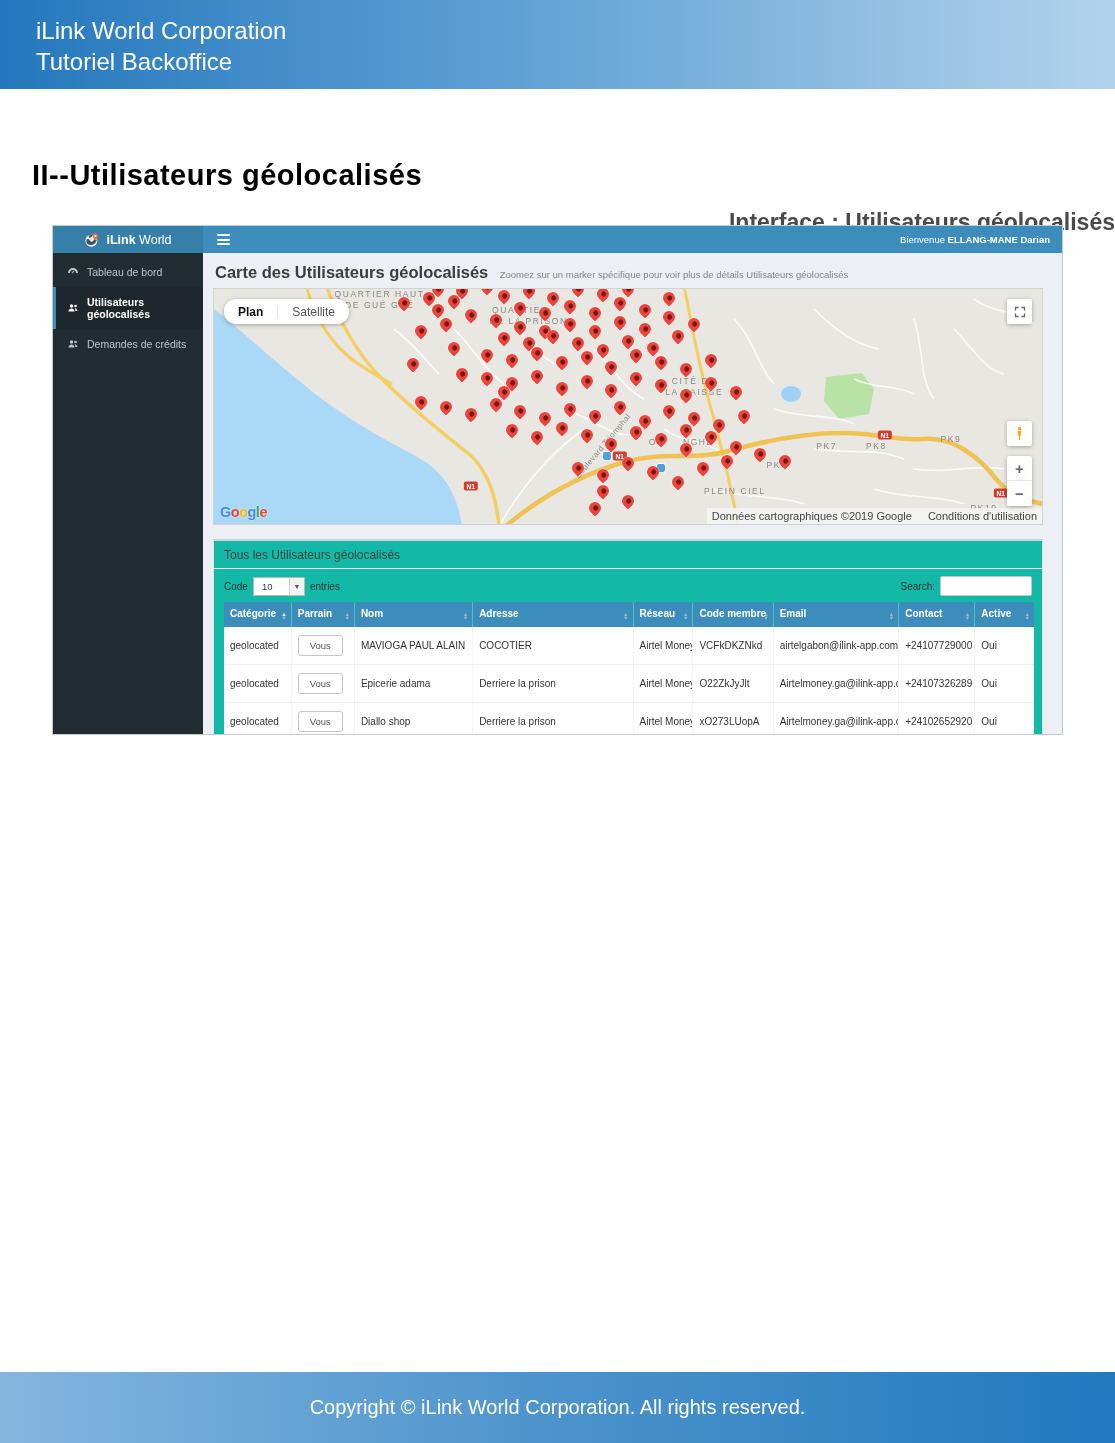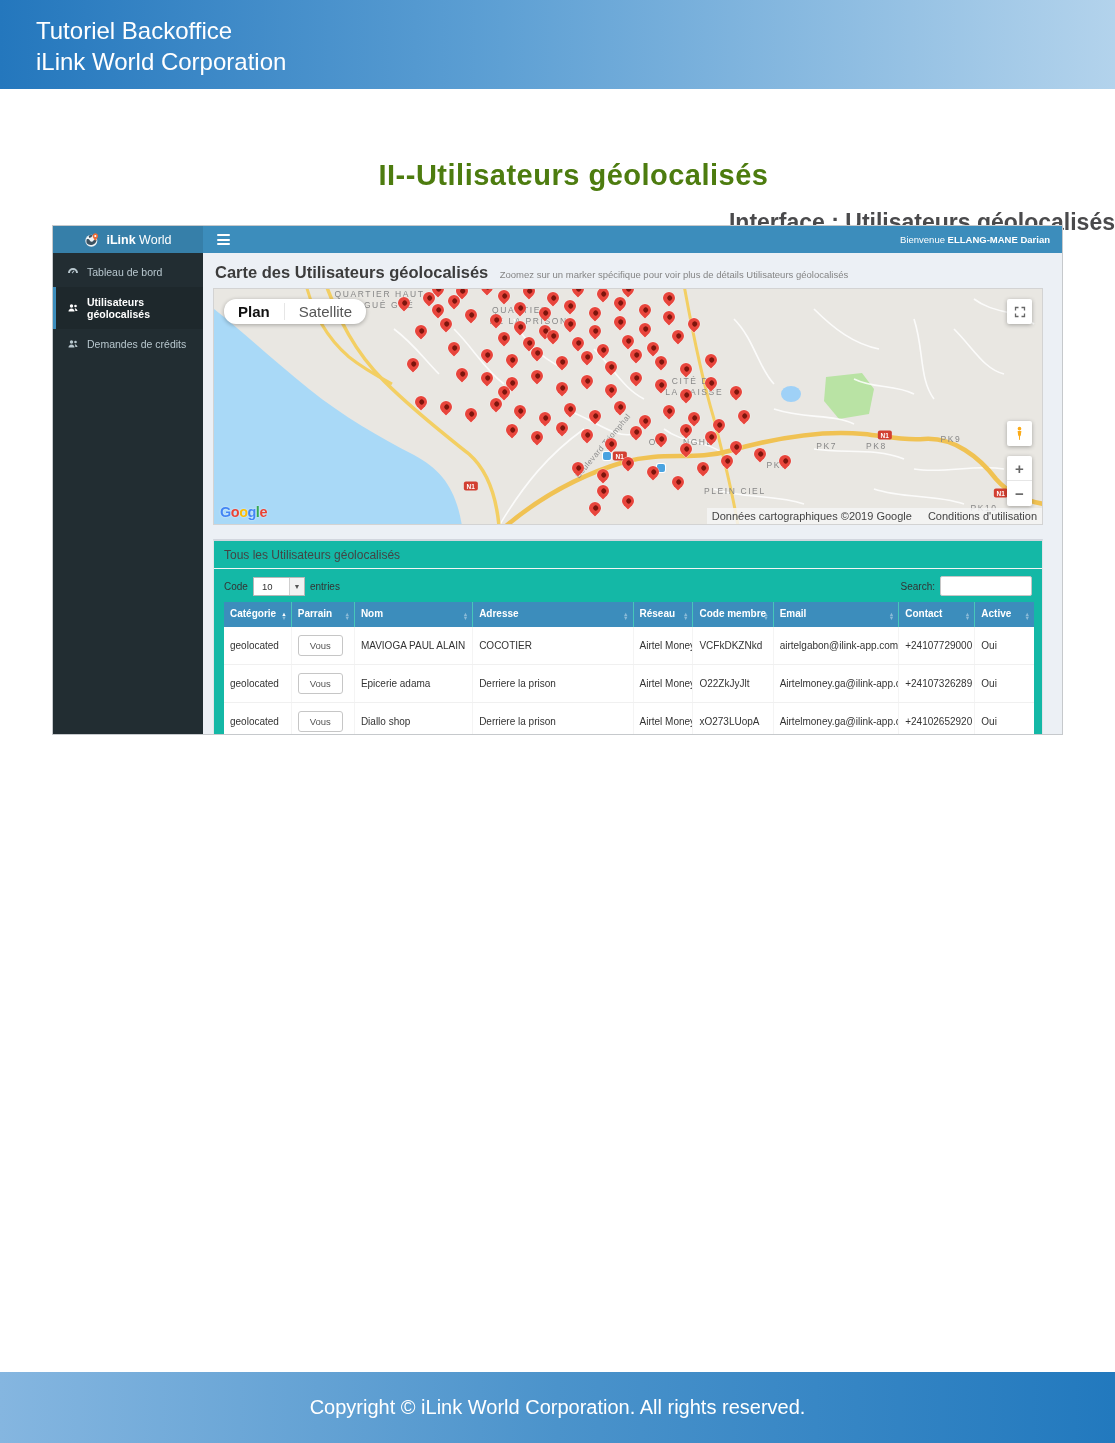--- a/index.html
+++ b/index.html
@@ -1,21 +1,21 @@
 <!DOCTYPE html>
 <html><head>
 <meta charset="utf-8">
 <style>
   * { margin:0; padding:0; box-sizing:border-box; }
   html,body { width:1115px; height:1443px; background:#fff; font-family:"Liberation Sans", sans-serif; position:relative; overflow:hidden; }
 
   
   .doc-header { height:89px; background:linear-gradient(90deg,#2477bd 0%,#5ea0d4 45%,#b3d3ec 100%); color:#fff; padding:15px 0 0 36px; }
   .doc-header div { font-size:24px; line-height:31px; font-weight:400; }
-  .doc-title { margin-top:70px; text-align:center; font-size:29px; font-weight:700; color:#4d7c0f; letter-spacing:.5px;margin-left:32px; }
+  .doc-title { margin-top:70px; font-size:29px; font-weight:700; color:#000000; letter-spacing:.5px;margin-left:32px; }
   .doc-caption { margin-top:17px; text-align:right; font-size:23px; font-weight:700; color:#4a4a4c; }
   .doc-desc { margin:56px 0 0 60px; width:1005px; font-weight:700; font-size:20px; color:#2d2d2d; line-height:31px; letter-spacing:-0.3px; }
   .doc-desc .intro-line { white-space:nowrap; }
   .bullets { margin-top:31px; }
   .bullets .b-line { white-space:nowrap; }
   .bullets .b-line.indent { padding-left:112px; }
   .doc-footer { position:absolute; bottom:0; left:0; width:100%; height:71px; background:linear-gradient(90deg,#85b6e0 0%,#4b93cb 50%,#2279be 100%); color:#fff; display:flex; align-items:center; justify-content:center; font-size:20px; font-weight:400; }
 
   
   .panel { position:absolute; left:52px; top:225px; width:1011px; height:510px; border:1px solid #c6c9cc; overflow:hidden; background:#ecf0f5; font-family:"Liberation Sans", sans-serif; }
@@ -41,21 +41,21 @@
 
   
   .map { position:relative; width:830px; height:237px; background:#e9e7e2; border:1px solid #d3d3d3; overflow:hidden; }
   .map svg.base { position:absolute; inset:0; }
   .maplabel { position:absolute; transform:translate(-50%,-50%); font-size:8.5px; letter-spacing:1.6px; color:#878787; white-space:nowrap; z-index:3; }
   .roadlabel { font-size:8px; letter-spacing:.4px; color:#8d8d8d; }
   .pin { position:absolute; width:12px; height:12px; margin-left:-6px; margin-top:-13px; background:#e8453c; border-radius:50% 50% 50% 0; transform:rotate(-45deg); z-index:5; box-shadow:0 0 0 0.5px rgba(255,255,255,.55); cursor:pointer; }
   .pin::after { content:""; position:absolute; left:3.5px; top:3.5px; width:5px; height:5px; border-radius:50%; background:#7c150d; }
   .n1badge { position:absolute; transform:translate(-50%,-50%); background:#d23f31; color:#fff; font-size:6.5px; font-weight:700; padding:1px 3px; border-radius:2px; z-index:4; }
   .transit { position:absolute; transform:translate(-50%,-50%); width:8px; height:8px; background:#4aa3e0; border-radius:2px; z-index:4; box-shadow:0 0 0 1px #fff; }
-  .map-type { position:absolute; top:10px; left:10px; height:25px; background:#fff; border-radius:12px; box-shadow:0 1px 4px rgba(0,0,0,.3); display:flex; align-items:center; z-index:10; font-size:15px; }
+  .map-type { position:absolute; top:10px; left:10px; height:25px; background:#fff; border-radius:12px; box-shadow:0 1px 4px rgba(0,0,0,.3); display:flex; align-items:center; z-index:10; font-size:12px; }
   .map-type .plan { padding:0 14px; font-weight:700; color:#111; cursor:pointer; }
   .map-type .sat { padding:0 14px; color:#565656; border-left:1px solid #e6e6e6; cursor:pointer; }
   .ctl { position:absolute; background:#fff; box-shadow:0 1px 4px rgba(0,0,0,.3); border-radius:2px; z-index:10; display:flex; align-items:center; justify-content:center; cursor:pointer; }
   .fullscreen { top:10px; right:10px; width:25px; height:25px; }
   .pegman { top:56%; right:10px; width:25px; height:25px; }
   .zoomctl { top:71%; right:10px; width:25px; height:50px; flex-direction:column; color:#666; font-size:15px; font-weight:700; }
   .zoomctl .zin { height:25px; display:flex; align-items:center; justify-content:center; width:100%; border-bottom:1px solid #e6e6e6; }
   .zoomctl .zout { height:24px; display:flex; align-items:center; justify-content:center; width:100%; }
   .google-logo { position:absolute; left:6px; bottom:4px; font-size:14.5px; font-weight:700; z-index:9; letter-spacing:-.5px; text-shadow:0 0 2px rgba(255,255,255,.8); }
   .attribution { position:absolute; right:0; bottom:0; z-index:9; font-size:11px; color:#444; background:rgba(245,245,245,.85); padding:2px 5px; display:flex; gap:16px; }
@@ -79,22 +79,22 @@
   .sorticons span { opacity:.4; }
   .sorticons span.on { opacity:1; }
   table.dt tbody td { font-size:10px; color:#333; padding:8px 6px; border-bottom:1px solid #f0f0f0; border-left:1px solid #f4f4f4; background:#fff; vertical-align:middle; overflow:hidden; white-space:nowrap; }
   table.dt tbody td:first-child { border-left:none; }
   .vous-btn { font-size:9.5px; color:#555; background:#fff; border:1px solid #c6c6c6; border-radius:3px; padding:4px 11px; cursor:pointer; font-family:"Liberation Sans", sans-serif; }
 </style>
 </head>
 <body>
 
 <div class="doc-header">
+  <div>iLink World Corporation</div>
   <div>Tutoriel Backoffice</div>
-  <div>iLink World Corporation</div>
 </div>
 
 <div class="doc-title">II--Utilisateurs géolocalisés</div>
 
 <div class="panel">
   <div class="navbar">
     <div class="logo">
       <svg width="16" height="16" viewBox="0 0 24 24">
         <circle cx="11" cy="13" r="9" fill="#eef3f6"></circle>
         <path d="M4 11c2-1 4 0 5 2s4 2 5 0 3-2 5-1a9 9 0 0 1-15 5 9 9 0 0 1 0-6z" fill="#3b5160"></path>

